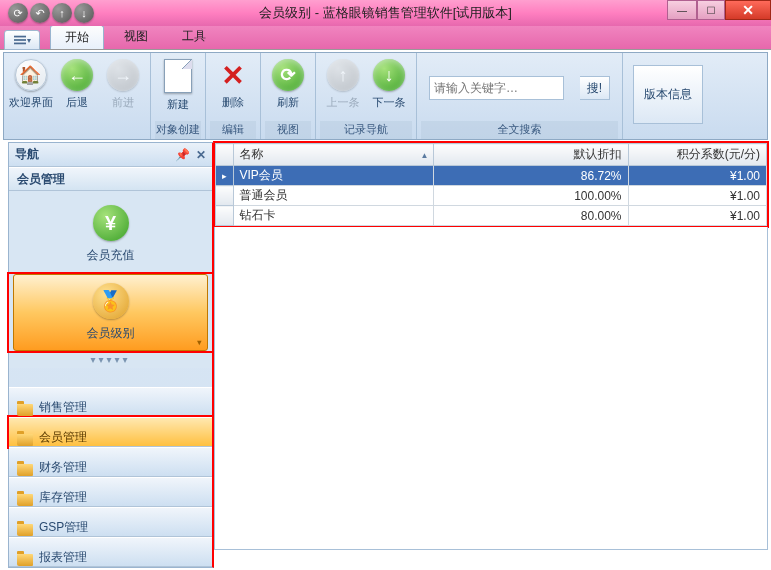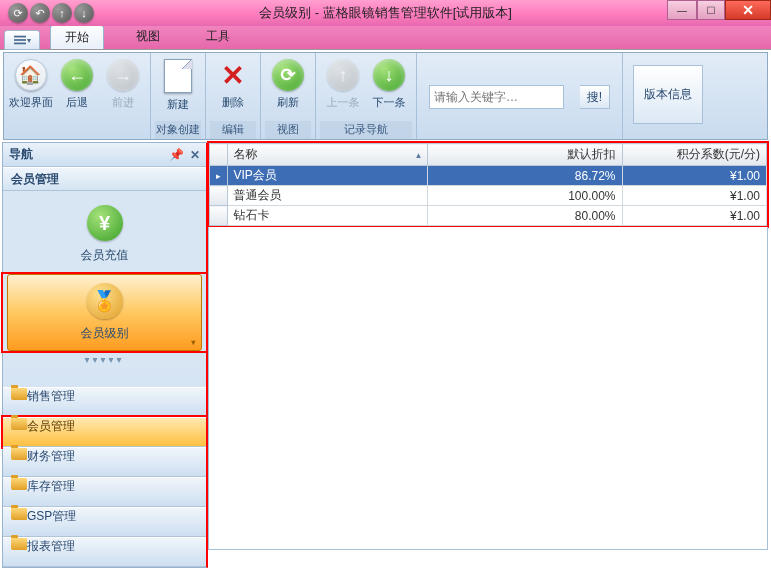--- a/index.html
+++ b/index.html
@@ -12,21 +12,21 @@
     .tb-title { position: absolute; left: 50%; transform: translateX(-50%); color: #222; font-size: 13px; }
     .tb-right { position: absolute; right: 0; top: 0; display: flex; height: 20px; }
     .win-btn { width: 30px; height: 20px; display: flex; align-items: center; justify-content: center; font-size: 10px; color: #333; background: linear-gradient(to bottom, #f7cfe0, #e5a0c2); border: 1px solid #b06090; }
     .win-btn.max { width: 28px; }
     .win-btn.close { width: 46px; background: linear-gradient(to bottom, #ff6a5a, #d43a28); color: #fff; font-size: 14px; font-weight: bold; border-color: #a02818; }
 
     
     .menubar { height: 24px; background: linear-gradient(to bottom, #f184bf, #e668ac); display: flex; align-items: flex-end; padding: 0 4px; border-bottom: 1px solid #999; gap: 10px; }
     .mb-dropdown { width: 36px; height: 20px; background: linear-gradient(to bottom, #fff, #dce8f5); border: 1px solid #a0b8d0; border-radius: 3px 3px 0 0; display: flex; align-items: center; justify-content: center; margin-bottom: -1px; }
     .mb-dropdown svg { width: 14px; height: 12px; }
-    .tabs { display: flex; gap: 18px; }
+    .tabs { display: flex; gap: 6px; }
     .tab { padding: 3px 14px; color: #222; cursor: pointer; }
     .tab.active { background: linear-gradient(to bottom, #fdfdfd, #e8f0fa); border: 1px solid #99b4cf; border-bottom: none; border-radius: 3px 3px 0 0; }
 
     
     .ribbon { height: 88px; background: linear-gradient(to bottom, #e2ecf7, #c9dbef); border: 1px solid #8ea9c4; margin: 2px 3px 0 3px; display: flex; }
     .rgroup { border-right: 1px solid #a8c0d8; display: flex; flex-direction: column; padding: 2px 4px 0 4px; }
     .rgroup-btns { display: flex; flex: 1; }
     .rgroup-label { text-align: center; color: #3a5a80; font-size: 11px; padding: 1px 0 2px 0; background: rgba(180,200,220,0.4); }
     .rbtn { display: flex; flex-direction: column; align-items: center; justify-content: flex-start; width: 46px; padding-top: 4px; cursor: pointer; }
     .rbtn .ricon { width: 32px; height: 32px; border-radius: 50%; display: flex; align-items: center; justify-content: center; font-size: 18px; color: #fff; font-weight: bold; box-shadow: 0 1px 2px rgba(0,0,0,0.3), inset 0 2px 6px rgba(255,255,255,0.5); }
@@ -39,36 +39,36 @@
     .newdoc::before { content:''; position:absolute; right:-1px; top:-1px; width:10px; height:10px; background: linear-gradient(135deg, transparent 48%, #88a0b8 50%, #dde 52%); }
     .searchbox { display:flex; align-items:center; padding: 0 8px; gap: 16px; }
     .searchbox input { width: 135px; height: 24px; border: 1px solid #a8c0d8; padding: 0 4px; font-size: 12px; color: #888; }
     .searchbox button { height: 24px; width: 30px; border: 1px solid #a8c0d8; border-left: none; background: linear-gradient(to bottom, #fff, #dce8f5); color: #284a70; cursor:pointer; }
     .version-btn { padding: 20px 10px; background: linear-gradient(to bottom, #fff, #dce8f5); border:1px solid #a8c0d8; color:#284a70; cursor:pointer; margin: 10px 6px 0 6px; align-self:flex-start; }
 
     
     .body { display: flex; height: calc(570px - 26px - 24px - 90px); }
 
     
-    .sidebar { width: 206px; border: 1px solid #9ab4cf; margin: 2px 0 2px 2px; background: linear-gradient(to bottom, #e2ecf7, #ccdef0); border-right: 2px solid red; display: flex; flex-direction: column; position: relative; }
+    .sidebar { width: 206px; border: 1px solid #9ab4cf; margin: 2px 0 2px 8px; background: linear-gradient(to bottom, #e2ecf7, #ccdef0); border-right: 2px solid red; display: flex; flex-direction: column; position: relative; }
     .sidebar-hd { height: 24px; background: linear-gradient(to bottom, #eaf1f9, #cddff1); border-bottom: 1px solid #b0c4d8; display: flex; align-items: center; justify-content: space-between; padding: 0 6px; color: #2a4a70; font-weight: bold; }
     .sidebar-hd .pins { display:flex; gap:6px; color:#4a6a90; }
     .section-hd { height: 24px; background: linear-gradient(to bottom, #f0f5fb, #d4e4f2); border-top: 1px solid #fff; border-bottom: 1px solid #b0c4d8; padding: 0 8px; display:flex; align-items:center; color:#2a4a70; font-weight:bold; }
     .nav-items { background:#d8e6f3; padding: 4px 0 2px 0; }
     .nav-item { display:flex; flex-direction:column; align-items:center; padding: 8px 2px; margin: 2px 4px; }
     .nav-item .ni-icon { width:36px; height:36px; border-radius:50%; display:flex; align-items:center; justify-content:center; font-size:20px; font-weight:bold; color:#fff; box-shadow: 0 1px 2px rgba(0,0,0,0.3); }
     .nav-item.active { background: linear-gradient(to bottom, #fff0d0, #ffc860, #ff9c20); border: 1px solid #c07800; border-radius: 3px; box-sizing: border-box; position: relative; }
     .nav-item.active::after { content:'▸'; position:absolute; right:4px; bottom:2px; font-size:9px; color:#a06000; transform: rotate(90deg); }
     .nav-item .ni-label { margin-top: 6px; color:#2a4a70; }
     .dots { text-align:center; letter-spacing:3px; color:#7a94b0; font-size:10px; padding: 1px 0; }
     .highlight-box { outline: 2px solid red; }
 
     
     .accordion { display:flex; flex-direction:column; flex:1; justify-content:flex-end; }
-    .acc-item { height: 30px; background: linear-gradient(to bottom, #f0f5fb, #cddff1); border-top: 1px solid #fff; border-bottom: 1px solid #b0c4d8; display:flex; align-items:flex-start; padding: 0 8px; color:#2a4a70; cursor:pointer; }
+    .acc-item { height: 30px; background: linear-gradient(to bottom, #f0f5fb, #cddff1); border-top: 1px solid #fff; border-bottom: 1px solid #b0c4d8; display:flex; align-items:flex-end; padding: 0 8px; gap: 6px; color:#2a4a70; cursor:pointer; }
     .acc-item.selected { background: linear-gradient(to bottom, #ffe8b0, #ffc040); color:#5a3a00; }
     .folder-icon { width:16px; height:12px; background: linear-gradient(to bottom, #ffd878, #e0a028); border-radius: 1px 1px 1px 2px; position:relative; }
     .folder-icon::before { content:''; position:absolute; top:-3px; left:0; width:7px; height:3px; background:#e0a028; border-radius: 1px 1px 0 0; }
 
     
     .main { flex: 1; margin: 2px 3px 20px 0; display:flex; flex-direction:column; }
     .table-hl { outline: 2px solid red; outline-offset: -1px; padding: 1px; }
     table { border-collapse: collapse; width: 100%; }
     th { background: linear-gradient(to bottom, #fdfdfd, #e2e8ef); border: 1px solid #b8c8d8; height: 22px; font-weight: normal; color:#333; position: relative; padding: 0 6px; text-align:left; }
     th .sort { position:absolute; right:4px; top:50%; transform:translateY(-50%); font-size:8px; color:#5a7aa0; }
@@ -173,20 +173,21 @@
       </div>
     </div>
     <div class="rgroup-label">记录导航</div>
   </div>
 
   <div class="rgroup">
     <div class="rgroup-btns searchbox">
       <input type="text" placeholder="请输入关键字…" style="">
       <button>搜!</button>
     </div>
+    <div class="rgroup-label">全文搜索</div>
   </div>
 
   <div class="rgroup" style="border-right:none;">
     <div class="version-btn">版本信息</div>
   </div>
 </div>
 
 <div class="body">
 
   <div class="sidebar">

